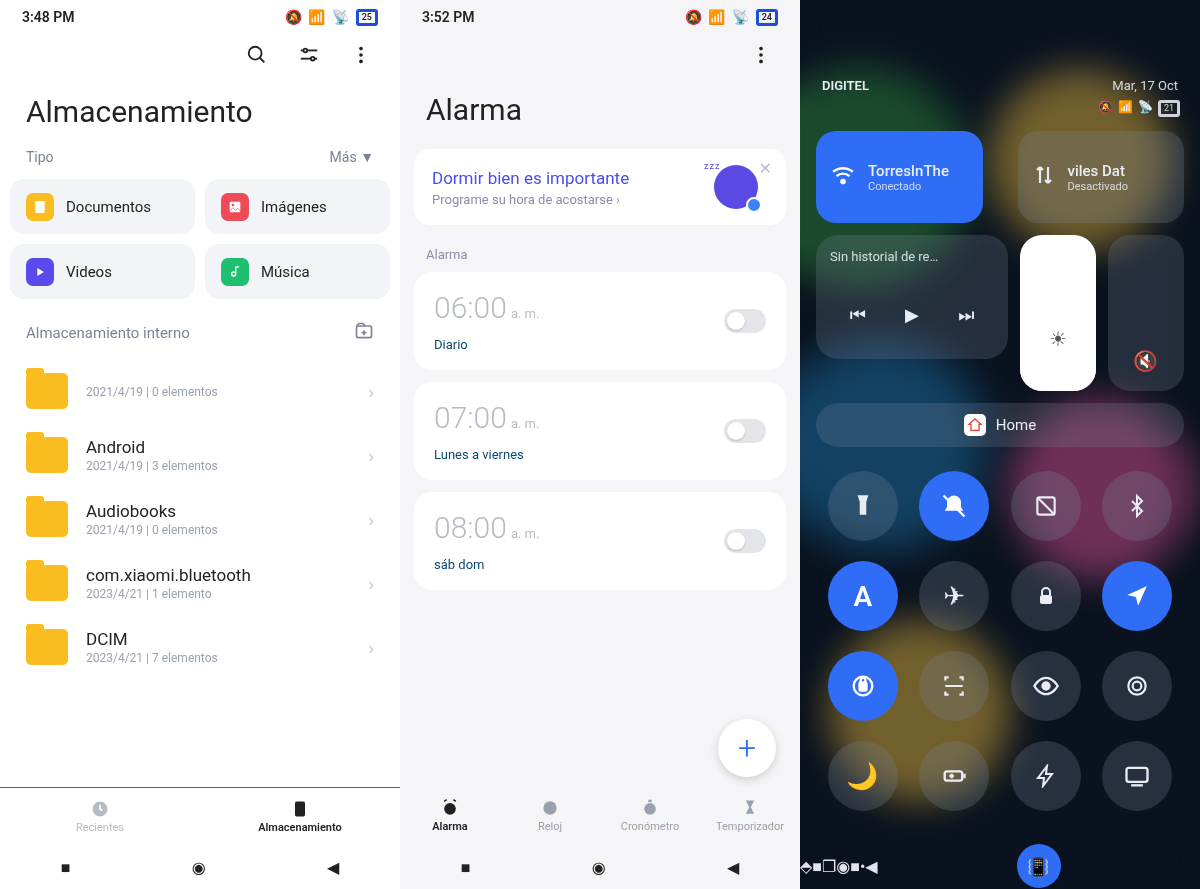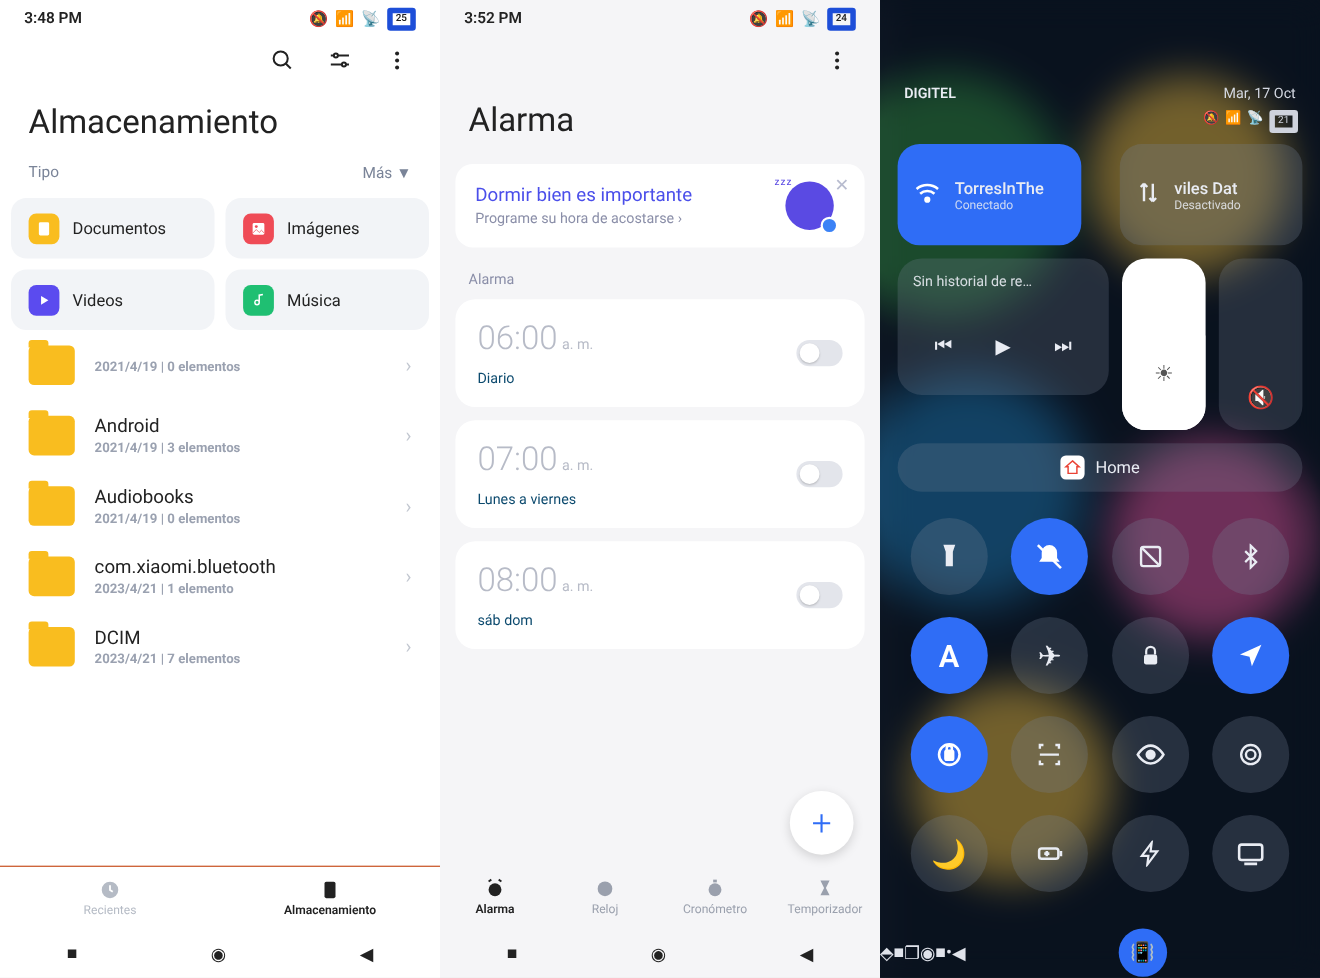--- a/index.html
+++ b/index.html
@@ -3,38 +3,38 @@
 <meta charset="utf-8">
 <style>
   * { box-sizing: border-box; margin: 0; padding: 0; font-family: -apple-system, Roboto, Arial, sans-serif; }
   body { width: 1200px; height: 889px; display: flex; background: #ccc; }
   .phone { width: 400px; height: 889px; position: relative; display: flex; flex-direction: column; }
 
   
   .p1 { background: #fff; }
   .statusbar { height: 34px; display: flex; align-items: center; justify-content: space-between; padding: 0 22px; font-size: 14px; font-weight: 600; color: #222; }
   .status-icons { display: flex; align-items: center; gap: 6px; }
-  .batt { font-size: 9px; border: 5px solid #1d4ed8; border-radius: 3px; padding: 0 3px; line-height: 11px; text-align: center; }
+  .batt { font-size: 9px; border: 3px solid #1d4ed8; border-radius: 3px; padding: 0 3px; line-height: 11px; text-align: center; }
   .p1 .toolbar { height: 46px; display: flex; align-items: center; justify-content: flex-end; gap: 30px; padding-right: 28px; }
   .p1 .toolbar svg { width: 22px; height: 22px; }
   .p1 h1 { font-size: 30px; font-weight: 400; color: #222; padding: 14px 26px 20px; }
   .p1 .row-tipo { display: flex; justify-content: space-between; padding: 0 26px 14px; font-size: 14px; color: #7a8498; }
   .p1 .type-grid { display: grid; grid-template-columns: 1fr 1fr; gap: 10px; padding: 0 10px; }
   .type-card { background: #f2f4f7; border-radius: 14px; height: 55px; display: flex; align-items: center; gap: 12px; padding-left: 16px; font-size: 15px; color: #222; }
   .type-ic { width: 28px; height: 28px; border-radius: 7px; display: flex; align-items: center; justify-content: center; }
   .ic-doc { background: #f9bd1f; } .ic-img { background: #ef4b56; } .ic-vid { background: #5b4bef; } .ic-mus { background: #1fbf72; }
   .type-ic svg { width: 16px; height: 16px; fill: #fff; }
   .p1 .int-storage { display: flex; justify-content: space-between; align-items: center; padding: 22px 26px 14px; font-size: 15px; color: #7a8498; }
   .p1 .folders { flex: 1; overflow: hidden; }
   .folder { display: flex; align-items: center; gap: 18px; padding: 14px 26px; }
   .folder-ic { width: 42px; height: 36px; background: #f9bd1f; border-radius: 5px; position: relative; }
   .folder-ic::before { content: ""; position: absolute; top: -5px; left: 0; width: 18px; height: 7px; background: #f9bd1f; border-radius: 3px 3px 0 0; }
   .folder-txt { flex: 1; }
   .folder-name { font-size: 17px; color: #222; }
-  .folder-meta { font-size: 12px; color: #9aa1b0; margin-top: 2px; font-weight: bold; }
+  .folder-meta { font-size: 12px; color: #9aa1b0; margin-top: 2px; }
   .chev { color: #c2c7d0; font-size: 18px; }
   .p1 .bottomnav { height: 58px; display: flex; border-top: 1px solid #c2410c; }
   .bn-item { flex: 1; display: flex; flex-direction: column; align-items: center; justify-content: center; font-size: 11px; gap: 2px; }
   .bn-item.inactive { color: #b5bbc5; } .bn-item.active { color: #222; font-weight: 600; }
   .navbar { height: 44px; display: flex; align-items: center; justify-content: space-around; }
   .navbar-dark { color: #222; }
 
   
   .p2 { background: #f5f5f7; }
   .p2 .toolbar { height: 46px; display: flex; align-items: center; justify-content: flex-end; padding-right: 28px; }
@@ -161,20 +161,29 @@
     <div class="type-card">
       <div class="type-ic ic-mus">
           <svg viewBox="0 0 24 24">
             <path d="M10 18a3 3 0 100-6 3 3 0 000 6zM13 15V5l5-1" stroke="#fff" fill="none" stroke-width="2"></path>
           </svg>
         </div>
       <span>Música</span>
     </div>
   </div>
 
+  <div class="int-storage">
+    <span>Almacenamiento interno</span>
+    <span><svg width="20" height="20" viewBox="0 0 24 24" fill="none" stroke="#7a8498" stroke-width="2">
+          <rect x="3" y="6" width="18" height="14" rx="2"></rect>
+          <path d="M3 6l3-3h5l2 3"></path>
+          <line x1="12" y1="11" x2="12" y2="17"></line>
+          <line x1="9" y1="14" x2="15" y2="14"></line>
+        </svg></span>
+  </div>
 
   <div class="folders">
     <div class="folder">
         <div class="folder-ic"></div>
         <div class="folder-txt">
           <div class="folder-meta">2021/4/19  |  0 elementos</div>
         </div>
         <span class="chev">›</span>
       </div>
     <div class="folder">

